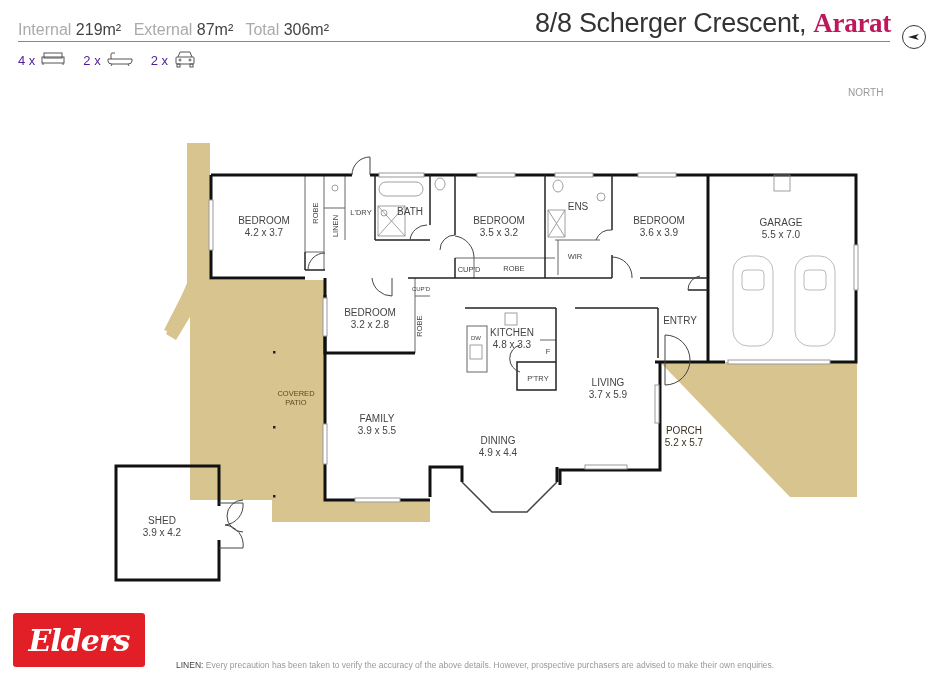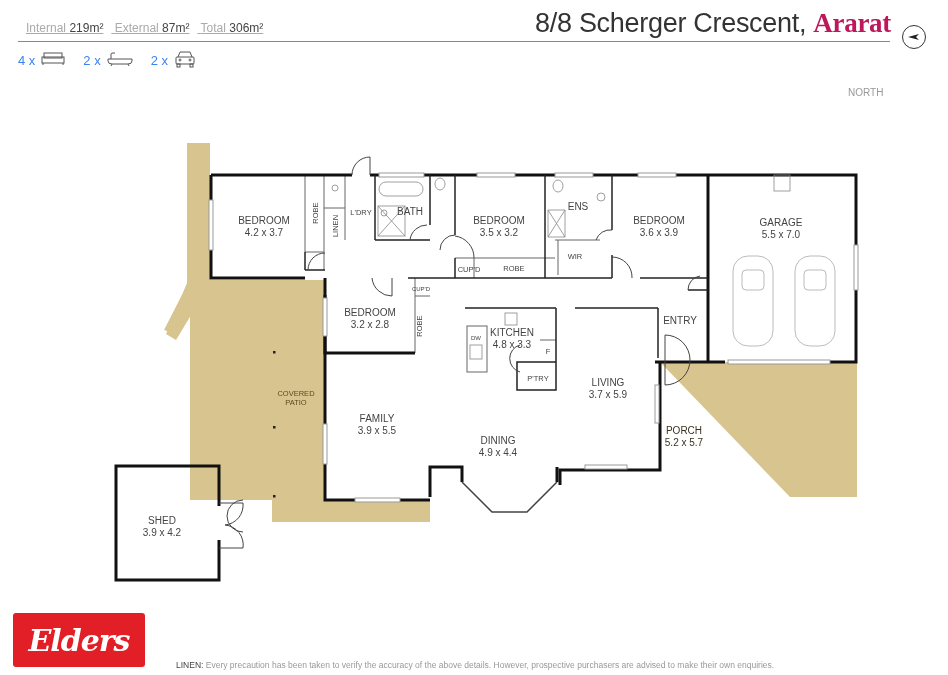--- a/index.html
+++ b/index.html
@@ -1,22 +1,22 @@
 <!DOCTYPE html>
 <html><head>
 <meta charset="utf-8">
 <style>
   html,body{margin:0;padding:0;background:#fff;}
   body{width:948px;height:675px;position:relative;overflow:hidden;font-family:"Liberation Sans",sans-serif;color:#333;}
-  .hdr-stats{position:absolute;left:26px;top:21px;font-size:12px;color:#aaa;white-space:nowrap;text-decoration:underline;}
+  .hdr-stats{position:absolute;left:18px;top:21px;font-size:16px;color:#aaa;white-space:nowrap;}
   .hdr-stats b{color:#444;font-weight:normal;margin-right:8px;}
   .hdr-line{position:absolute;left:18px;top:41px;width:872px;height:1px;background:#888;}
   .hdr-title{position:absolute;right:57px;top:8px;font-size:27px;color:#333;white-space:nowrap;letter-spacing:-0.3px;}
   .hdr-title b{color:#be185d;font-weight:bold;font-family:Liberation Serif, serif;}
-  .counts{position:absolute;left:18px;top:50px;font-size:13px;color:#3b82f6;display:flex;align-items:center;gap:6px;}
+  .counts{position:absolute;left:18px;top:50px;font-size:13px;color:#4c1d95;display:flex;align-items:center;gap:6px;}
   .counts .ic{display:inline-block;vertical-align:middle;margin-right:12px;}
   .north{position:absolute;left:902px;top:25px;width:22px;height:22px;border:1.5px solid #333;border-radius:50%;}
   .north-label{position:absolute;left:848px;top:55px;font-size:10px;color:#999;margin-top:32px;}
   svg.plan{position:absolute;left:0;top:0;}
   .rl{font-family:"Liberation Sans",sans-serif;font-size:10px;fill:#444;text-anchor:middle;}
   .rs{font-family:"Liberation Sans",sans-serif;font-size:7.5px;fill:#444;text-anchor:middle;}
   .logo{position:absolute;left:13px;top:613px;width:132px;height:54px;background:#e21f26;border-radius:3px;display:flex;align-items:center;justify-content:center;}
   .logo span{color:#fff;font-family:"DejaVu Serif",serif;font-style:italic;font-weight:bold;font-size:30px;letter-spacing:-1px;}
   .note{position:absolute;left:176px;top:660px;font-size:8.5px;color:#999;white-space:nowrap;}
   .note b{color:#444;font-weight:normal;}

